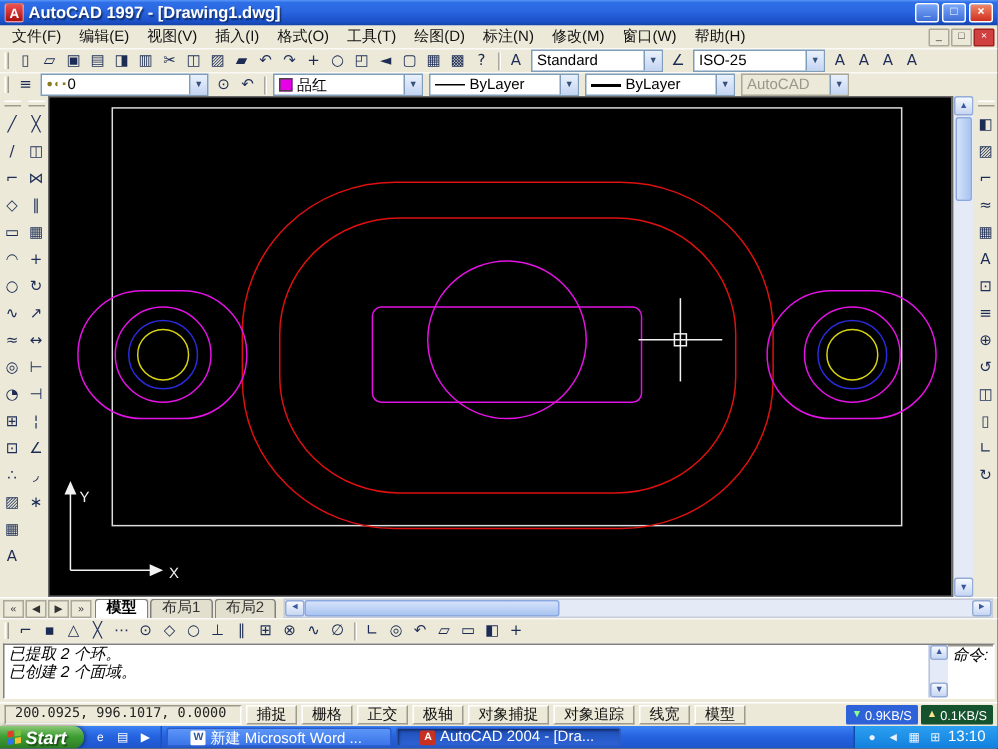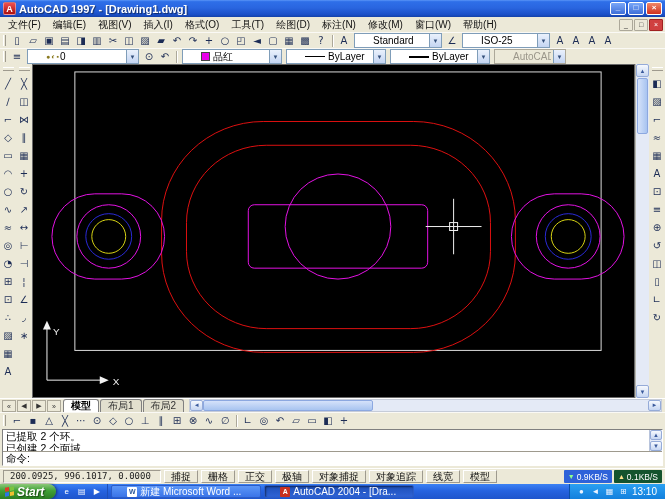--- a/index.html
+++ b/index.html
@@ -27,21 +27,21 @@
   .mspacer { flex:1; }
 
   
   .tb-row { height:16px; background:#ECE9D8; display:flex; align-items:center; padding:0 1px; border-top:1px solid #FAF9F5; flex:0 0 auto; }
   .rpt { display:contents; }
   .grip { width:3px; height:11px; border-left:1px solid #fff; border-right:1px solid #9E9A8E; margin:0 3px 0 2px; flex:0 0 auto; }
   .hgrip { width:11px; height:4px; border-top:1px solid #fff; border-bottom:1px solid #9E9A8E; margin:2px 0 3px 0; }
   .tbi { width:16px; height:15px; display:flex; align-items:center; justify-content:center; font-size:10px; color:#1C2C55;
     font-family:"DejaVu Sans",sans-serif; flex:0 0 auto; }
   .sep { width:1px; height:12px; background:#ACA899; box-shadow:1px 0 0 #fff; margin:0 3px; flex:0 0 auto; }
-  .dd { display:flex; align-items:center; height:15px; background:#fff; border:1px solid #7F9DB9; font-size:10px; padding-left:18px;
+  .dd { display:flex; align-items:center; height:15px; background:#fff; border:1px solid #7F9DB9; font-size:10px; padding-left:3px;
     margin:16px 2px; flex:0 0 auto; color:#000;justify-content:center; }
   .dd .ddtext { flex:1; overflow:hidden; white-space:nowrap; }
   .ddarrow { width:12px; height:13px; margin-left:2px; background:linear-gradient(#EAF1FC,#C4D5F2); border-left:1px solid #7F9DB9;
     color:#34507C; font-size:6px; display:flex; align-items:center; justify-content:center; }
   .dd.disabled { background:#ECE9D8; color:#9A968A; border-color:#ACA899; }
   .swatch { width:9px; height:9px; background:#E800E8; border:1px solid #444; margin-right:3px; flex:0 0 auto; }
   .ltline { width:20px; height:0; border-top:1px solid #000; margin-right:3px; flex:0 0 auto; }
   .mini { font-size:7px; margin-right:1px; color:#8A7A20; }
 
   
@@ -64,21 +64,21 @@
   .tab { padding:0 7px; height:13px; line-height:12px; font-size:10px; border:1px solid #808080; border-bottom:none;
     border-radius:3px 3px 0 0; background:#E2DFCE; color:#333; margin-left:1px; white-space:nowrap; }
   .tab.active { background:#fff; font-weight:bold; color:#000; }
   .hscroll { flex:1; height:13px; margin:0 1px 1px 5px; background:#E4EAF6; display:flex; align-self:center; border:1px solid #C6CCD8; }
   .hscroll .sbtn { width:13px; height:100%; }
   .hthumb { width:170px; margin:0; background:linear-gradient(#D5E2FA,#A8C4F0); border:1px solid #8CA8E0; border-radius:2px; }
   .htrack { flex:1; }
 
   
   .cmdwrap { height:40px; background:#ECE9D8; padding:1px 2px 2px 2px; flex:0 0 auto; }
-  .cmdinner { height:100%; border:1px solid; border-color:#808080 #fff #fff #808080; background:#fff; display:flex; flex-direction:column; }
+  .cmdinner { height:100%; border:1px solid; border-color:#808080 #fff #fff #808080; background:#fff; display:flex; flex-direction:row;font-style:italic; }
   .cmdhist { flex:1; display:flex; min-height:0; }
   .histlines { flex:1; padding:0 3px; font-size:10.5px; line-height:12px; color:#000; overflow:hidden; }
   .cmdscroll { width:13px; background:#E4EAF6; border-left:1px solid #B8C4DC; display:flex; flex-direction:column; justify-content:space-between; }
   .cmdscroll .sbtn { height:10px; }
   .cmdprompt { height:14px; border-top:1px solid #9E9A8E; padding:0 3px; font-size:10.5px; line-height:13px; color:#000; }
 
   
   .statusbar { height:16px; background:#ECE9D8; display:flex; align-items:center; gap:3px; padding:0 3px; border-top:1px solid #fff;
     font-size:10px; flex:0 0 auto; }
   .coords { width:158px; height:13px; line-height:11px; border:1px solid; border-color:#9E9A8E #fff #fff #9E9A8E; padding:0 6px;

